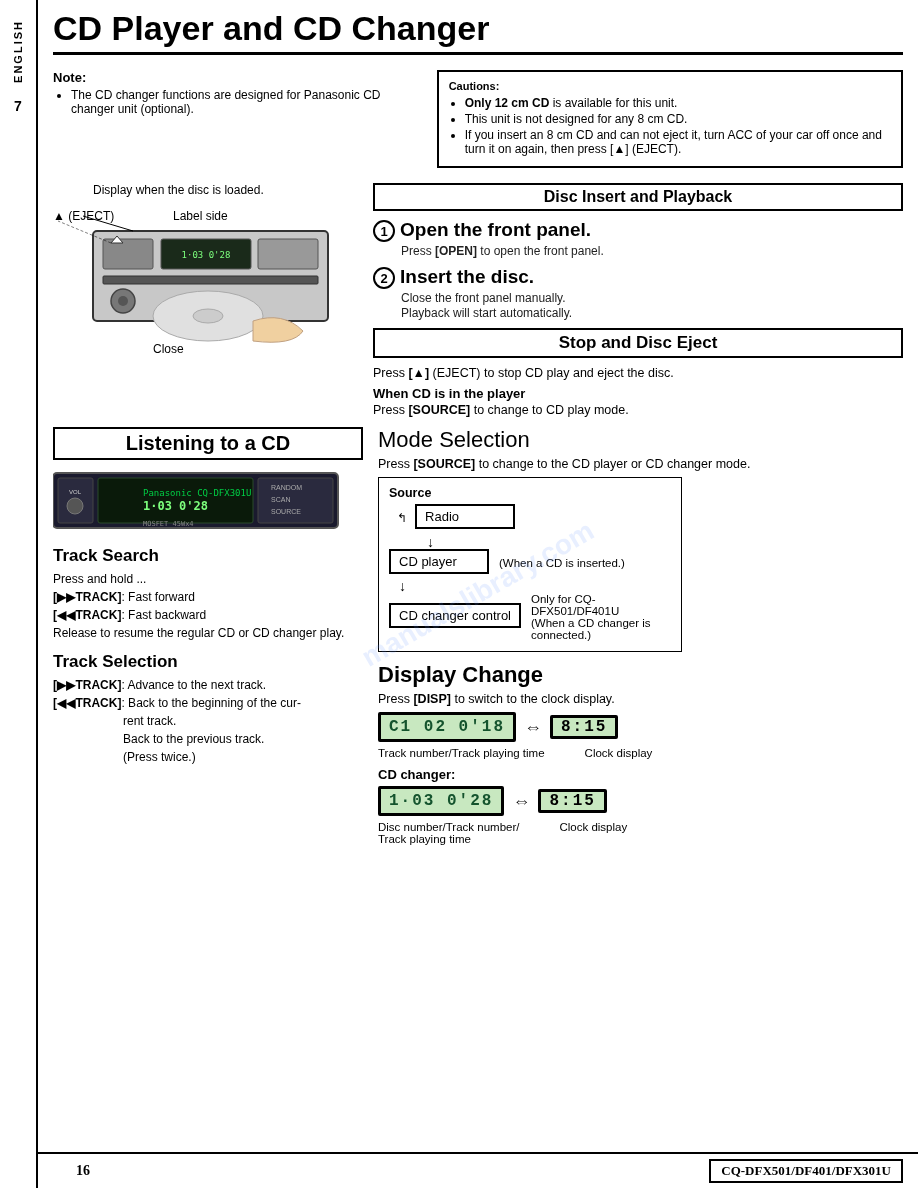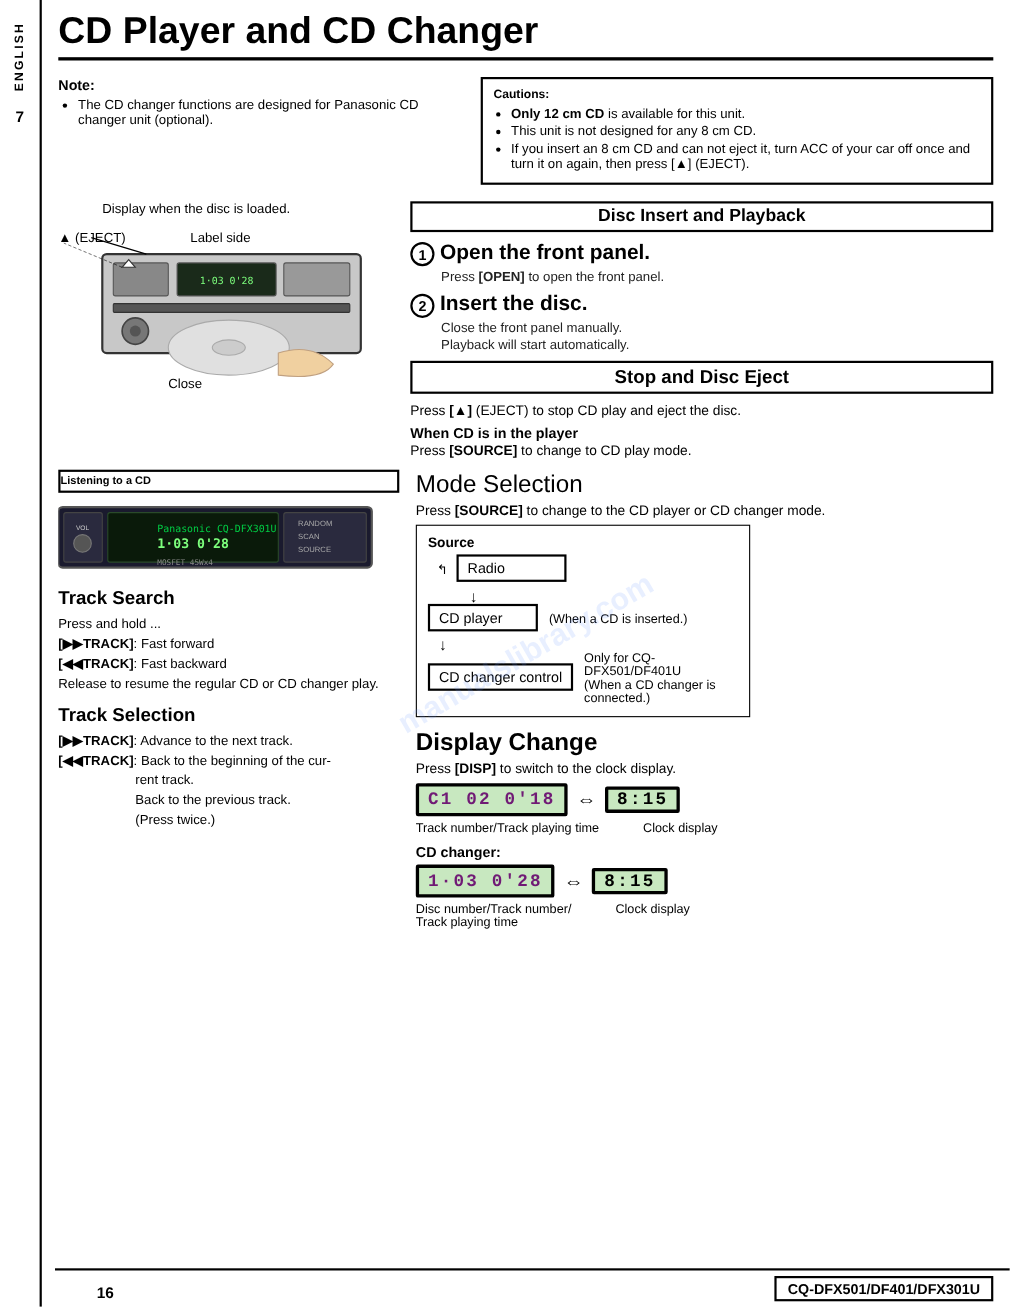--- a/index.html
+++ b/index.html
@@ -222,23 +222,23 @@
       width: 310px;
       flex-shrink: 0;
     }
 
     .bottom-right {
       flex: 1;
     }
 
     .listening-section-header {
       border: 2px solid #000;
-      text-align: left;
-      font-weight: bold;
-      font-size: 10px;
+      text-align: center;
+      font-weight: bold;
+      font-size: 20px;
       padding: 3px 0;
       margin-bottom: 8px;
     }
 
     
     .track-section {
       margin-bottom: 10px;
     }
 
     .track-title {
@@ -335,21 +335,21 @@
     }
 
     .lcd-box {
       border: 3px solid #000;
       background: #c8e8c0;
       font-family: 'Courier New', monospace;
       font-size: 16px;
       font-weight: bold;
       padding: 3px 8px;
       letter-spacing: 2px;
-      color: #701a75;
+      color: #14532d;
       border-radius: 2px;
     }
 
     .lcd-box-small {
       border: 3px solid #000;
       background: #c8e8c0;
       font-family: 'Courier New', monospace;
       font-size: 16px;
       font-weight: bold;
       padding: 0 8px;
@@ -367,27 +367,28 @@
     .display-caption {
       display: flex;
       gap: 40px;
       font-size: 11.5px;
     }
 
     
     .page-footer {
       position: absolute;
       bottom: 0;
-      left: 12px;
+      left: 0;
       right: 0;
       display: flex;
-      align-items: flex-end;
+      align-items: center;
       justify-content: space-between;
       padding: 5px 15px 5px 38px;
       border-top: 2px solid #000;
+      font-family: Liberation Serif, serif;
     }
 
     .page-number {
       font-size: 14px;
       font-weight: bold;
     }
 
     .model-number {
       font-size: 13px;
       font-weight: bold;

